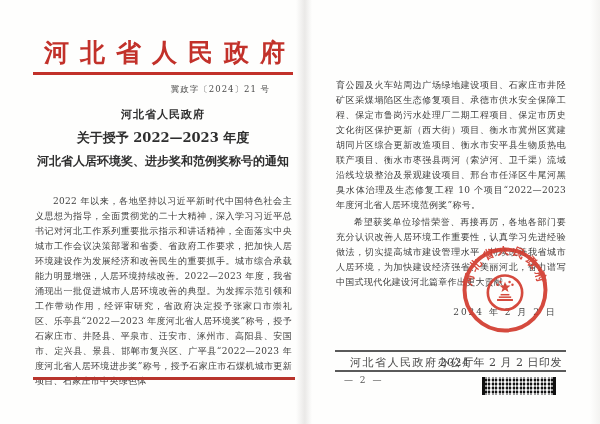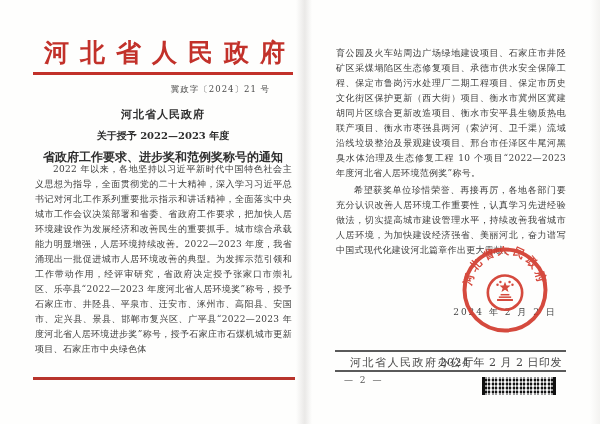--- a/index.html
+++ b/index.html
@@ -36,26 +36,27 @@
     position: absolute; left: 33px; top: 72px; width: 260px; height: 3px;
     background: #c2312a;
   }
   .doc-number {
     position: absolute; left: 150px; top: 84px; width: 120px;
     text-align: right; font-size: 8.5px; letter-spacing: 1px; white-space: nowrap;
     color: #4a4a4a;
   }
   .title-block { position: absolute; left: 30px; top: 107px; width: 266px; text-align: center; font-weight: bold; color: #2e2e2e;}
   .title-l1 { font-size: 11px; margin-bottom: 7px; letter-spacing: 1px;}
-  .title-l2 { font-size: 10px; margin-bottom: 6px; }
+  .title-l2 { font-size: 13px; margin-bottom: 6px; }
   .title-l3 { font-size: 12px; white-space: nowrap; }
   .body-text {
     font-size: 9px; line-height: 15px; letter-spacing: 0.3px;
     text-align: justify; text-justify: inter-ideograph;
     color: #3d3d3d;
+    margin-top: 32px;
   }
   .left-body { position: absolute; left: 35px; top: 162px; width: 257px; }
   .indent { text-indent: 2em; }
   .left-footer-rule {
     position: absolute; left: 33px; top: 377px; width: 262px; height: 2.5px;
     background: #b8342c;
   }
 
   
   .right-body-1 { position: absolute; left: 336px; top: 46px; width: 230px; }
@@ -94,21 +95,21 @@
 
   <div class="org-name red">河北省人民政府</div>
 
   <div class="header-rule"></div>
 
   <div class="doc-number">冀政字〔2024〕21 号</div>
 
   <div class="title-block">
     <div class="title-l1">河北省人民政府</div>
     <div class="title-l2">关于授予 2022—2023 年度</div>
-    <div class="title-l3">省政府工作要求、进步奖和范例奖称号的通知</div>
+    <div class="title-l3">河北省人居环境奖、进步奖和范例奖称号的通知</div>
   </div>
 
   <div class="left-body body-text">
     <div class="indent">2022 年以来，各地坚持以习近平新时代中国特色社会主义思想为指导，全面贯彻党的二十大精神，深入学习习近平总书记对河北工作系列重要批示指示和讲话精神，全面落实中央城市工作会议决策部署和省委、省政府工作要求，把加快人居环境建设作为发展经济和改善民生的重要抓手。城市综合承载能力明显增强，人居环境持续改善。2022—2023 年度，我省涌现出一批促进城市人居环境改善的典型。为发挥示范引领和工作带动作用，经评审研究，省政府决定授予张家口市崇礼区、乐亭县“2022—2023 年度河北省人居环境奖”称号，授予石家庄市、井陉县、平泉市、迁安市、涿州市、高阳县、安国市、定兴县、景县、邯郸市复兴区、广平县“2022—2023 年度河北省人居环境进步奖”称号，授予石家庄市石煤机城市更新项目、石家庄市中央绿色体</div>
   </div>
 
   <div class="left-footer-rule"></div>
 
   <div class="page-gutter"></div>
   <div class="page-edge-shadow"></div>

